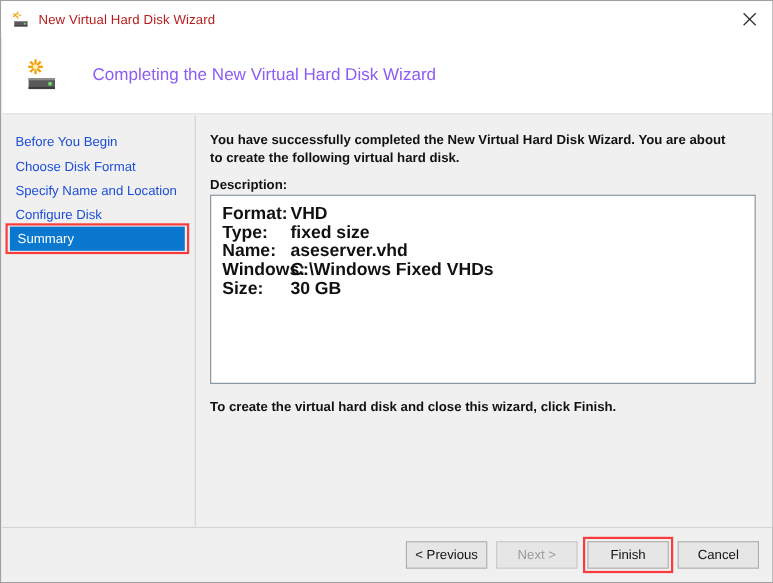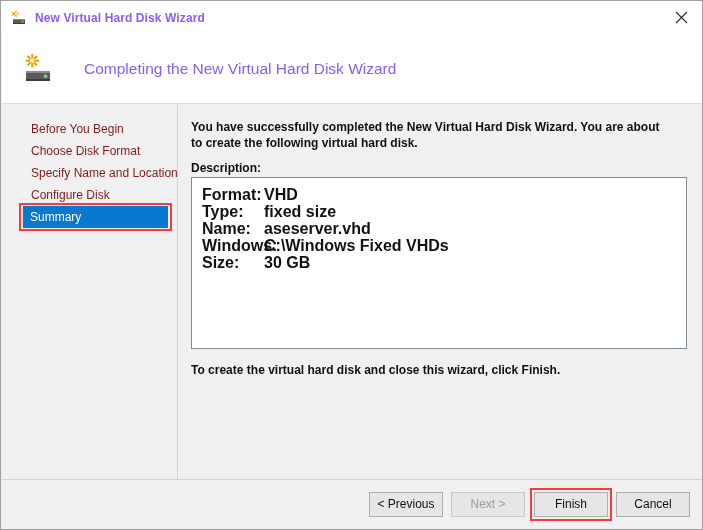--- a/index.html
+++ b/index.html
@@ -35,24 +35,23 @@
   .titlebar-icon {
     width: 16px;
     height: 16px;
     margin-left: 10px;
     margin-right: 8px;
     flex: 0 0 auto;
     position: relative;
   }
   .titlebar-text {
     font-size: 12px;
-    color: #8b5cf6;
+    color: #b91c1c;
     letter-spacing: .1px;
     white-space: nowrap;
-    font-weight: bold;
   }
   .close-btn {
     position: absolute;
     right: 0; top: 0;
     width: 45px;
     height: 32px;
     display: flex;
     align-items: center;
     justify-content: center;
     cursor: default;
@@ -106,30 +105,30 @@
   }
   .nav-list {
     position: absolute;
     left: 0; top: 13px;
     width: 176px;
   }
   .nav-item {
     position: relative;
     height: 22px;
     line-height: 22px;
-    padding-left: 29px;
-    font-size: 12px;
-    color: #7f1d1d;
+    padding-left: 12px;
+    font-size: 12px;
+    color: #1d4ed8;
     white-space: nowrap;
     cursor: default;
   }
   .nav-item.selected {
     background: #0b78d0;
     color: #ffffff;
-    margin-left: 21px;
+    margin-left: 7px;
     margin-right: 10px;
     padding-left: 7px;
   }
   .nav-item.selected::after {
     content: "";
     position: absolute;
     left: -4px; top: -3px;
     right: -4px; bottom: -3px;
     border: 2px solid #fb3b3b;
     pointer-events: none;

